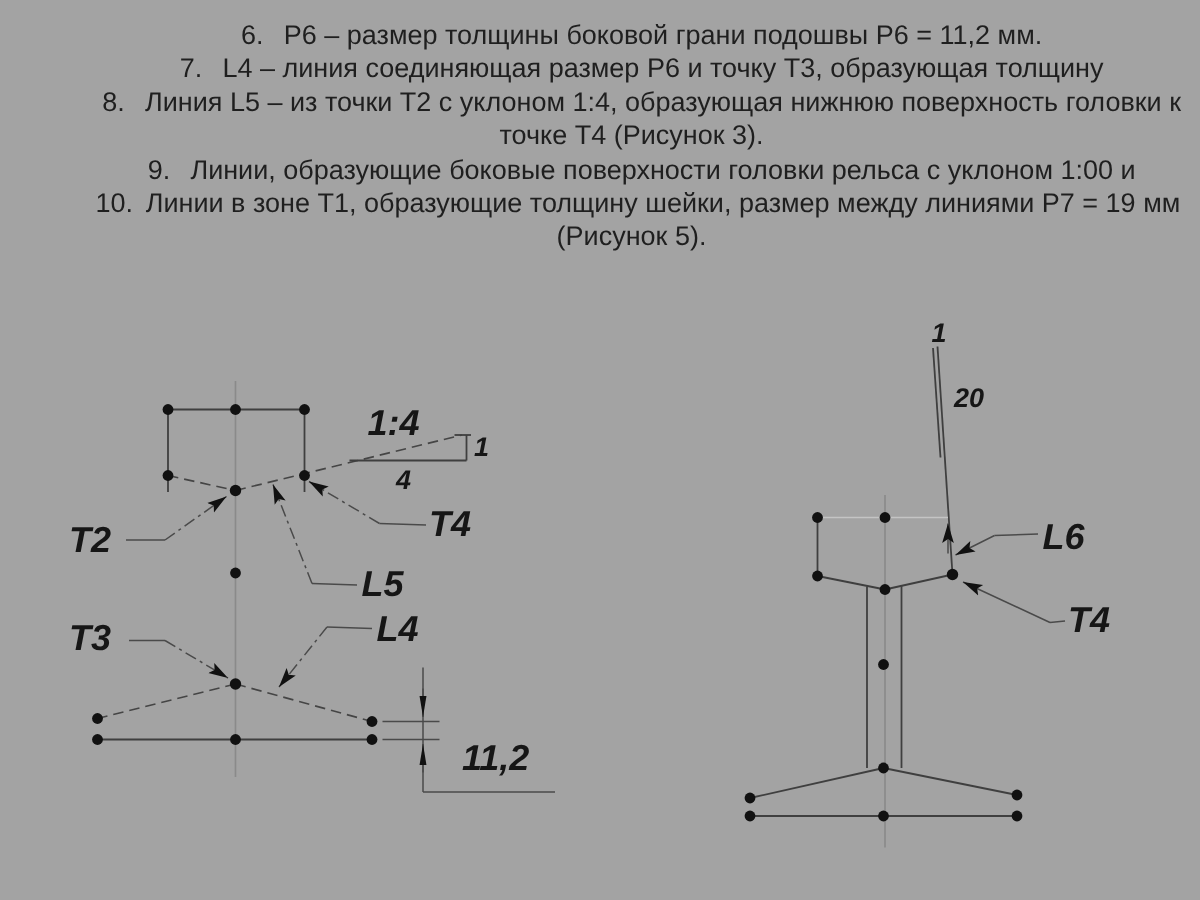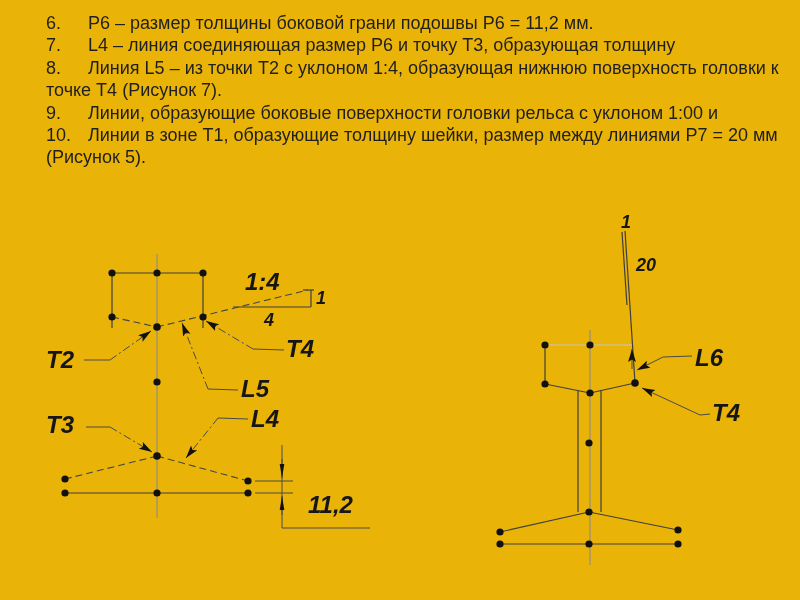--- a/index.html
+++ b/index.html
@@ -1,20 +1,20 @@
 <!DOCTYPE html>
 <html><head>
 <meta charset="utf-8">
 <style>
   html,body{margin:0;padding:0;}
   body{
     width:800px;height:600px;overflow:hidden;background:#ffffff;
     font-family:"Liberation Sans", sans-serif;color:#1c1c1c;position:relative;
   }
-  .slide{position:absolute;inset:0;background:#eab308;}
+  .slide{position:absolute;inset:0;background:#a3a3a3;text-align:center;}
   .instructions{
     position:absolute;left:46px;top:12px;width:750px;
     font-size:18px;line-height:22.4px;white-space:nowrap;color:#1f1f1f;
   }
   .instructions .tl{height:22.4px;}
   .instructions .num{display:inline-block;width:42px;}
   svg.figures{position:absolute;left:0;top:0;width:800px;height:600px;}
   svg text{
     font-family:"Liberation Sans", sans-serif;
     font-weight:700;font-style:italic;fill:#161616;
@@ -31,23 +31,23 @@
 </style>
 </head>
 <body>
 
 <div class="slide">
 
   <div class="instructions" id="instructions">
       <div class="tl"><span class="num">6.</span><span>Р6 – размер толщины боковой грани подошвы Р6 = 11,2 мм.</span></div>
       <div class="tl"><span class="num">7.</span><span>L4 – линия соединяющая размер Р6 и точку Т3, образующая толщину</span></div>
       <div class="tl"><span class="num">8.</span><span>Линия L5 – из точки Т2 с уклоном 1:4, образующая нижнюю поверхность головки к</span></div>
-      <div class="tl"><span>точке Т4 (Рисунок 7).</span></div>
+      <div class="tl"><span>точке Т4 (Рисунок 3).</span></div>
       <div class="tl"><span class="num">9.</span><span>Линии, образующие боковые поверхности головки рельса с уклоном 1:00 и</span></div>
-      <div class="tl"><span class="num">10.</span><span>Линии в зоне Т1, образующие толщину шейки, размер между линиями Р7 = 20 мм</span></div>
+      <div class="tl"><span class="num">10.</span><span>Линии в зоне Т1, образующие толщину шейки, размер между линиями Р7 = 19 мм</span></div>
       <div class="tl"><span>(Рисунок 5).</span></div>
     </div>
 
   <svg class="figures" viewBox="0 0 800 600" xmlns="http://www.w3.org/2000/svg">
     <defs>
       <marker id="ah" markerUnits="userSpaceOnUse" markerWidth="14" markerHeight="11" refX="13" refY="5" orient="auto">
         <path d="M13,5 L0,1.1 L2.6,5 L0,8.9 Z" fill="#111111"></path>
       </marker>
       <marker id="ahThin" markerUnits="userSpaceOnUse" markerWidth="15" markerHeight="9" refX="14" refY="4.5" orient="auto">
         <path d="M14,4.5 L0,2.2 L0,6.8 Z" fill="#111111"></path>

